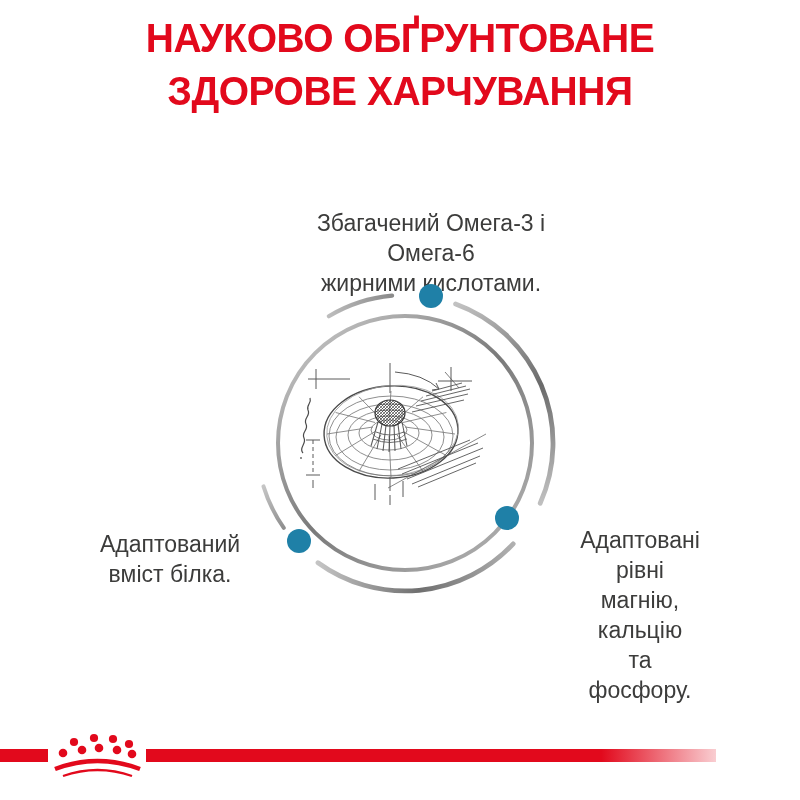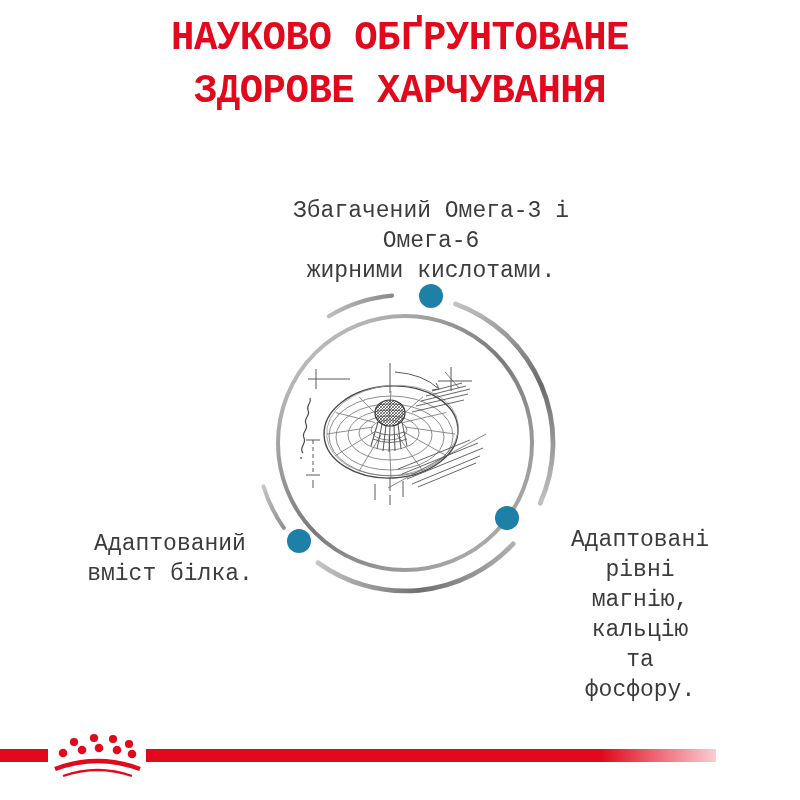--- a/index.html
+++ b/index.html
@@ -1,30 +1,30 @@
 <!DOCTYPE html>
 <html><head>
 <meta charset="utf-8">
 <style>
   html,body { margin:0; padding:0; background:#ffffff; }
   .page {
     position:relative; width:716px; height:800px; background:#ffffff;
-    overflow:hidden; font-family:Liberation Mono, monospace;
+    overflow:hidden; font-family:Liberation Sans, sans-serif;
   }
   .heading {
     position:absolute; top:12px; left:0; width:800px; margin:0;
     text-align:center; color:#e2091c; font-weight:700;
     font-size:41px; line-height:53px; letter-spacing:-0.5px;
     white-space:pre-line; transform:scaleX(0.95); transform-origin:center;
   }
   .callout {
     position:absolute; color:#3c3c3b; font-size:23px; line-height:30px;
     text-align:center; white-space:pre-line; transform:translateX(-50%);
   }
-  .callout-top   { left:431px; top:196px; }
+  .callout-top   { left:431px; top:208px; }
   .callout-left  { left:170px; top:529px; }
   .callout-right { left:640px; top:525px; }
   .illustration { position:absolute; left:240px; top:260px; width:340px; height:340px; }
   .footer-line {
     position:absolute; top:749px; height:13px; background:#e2091c;
   }
   .footer-line-left  { left:0; width:48px; }
   .footer-line-right {
     left:146px; width:599px;
     background:linear-gradient(to right, #e2091c 0%, #e2091c 76%, rgba(226,9,28,0) 100%);

